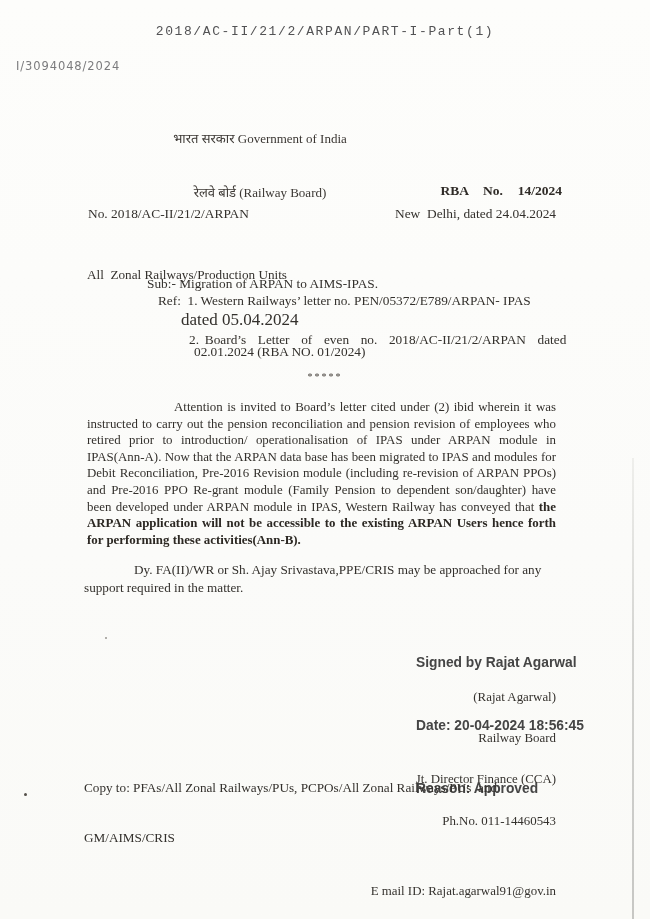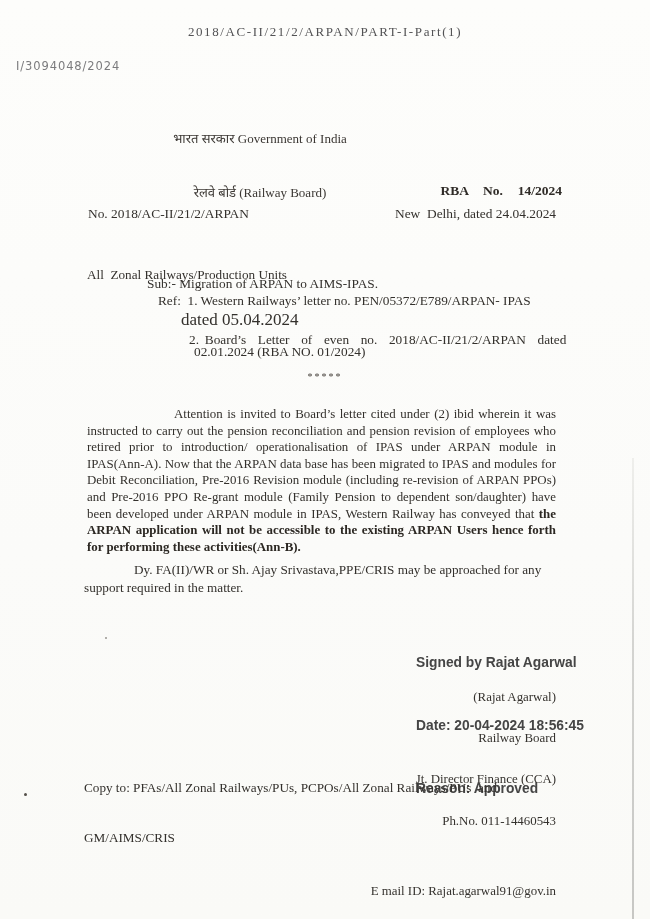--- a/index.html
+++ b/index.html
@@ -9,21 +9,21 @@
     margin:0 auto;
     background:#fcfcfa;
     background-image:linear-gradient(180deg,#fdfdfb 0%,#fbfbf9 60%,#fafaf7 100%);
     overflow:hidden;
     font-family:"Liberation Serif","DejaVu Serif",serif;
     color:#33302c;
   }
   .abs{position:absolute;white-space:pre-wrap;}
   .scan-ref{
     top:24px;left:0;width:650px;text-align:center;
-    font-family:Liberation Serif, serif;
+    font-family:Liberation Mono, monospace;
     font-size:13px;letter-spacing:1.6px;color:#525254;
   }
   .file-no{
     top:59px;left:16px;
     font-family:"DejaVu Sans","Liberation Sans",sans-serif;
     font-size:11.5px;letter-spacing:.9px;color:#7b7b7d;
   }
   .org-header{
     top:94px;left:0;width:520px;text-align:center;
     font-size:13px;line-height:18px;color:#3b3733;
@@ -34,21 +34,21 @@
   .addressee{top:232px;left:87px;font-size:13.2px;line-height:17px;}
   .sub-line{top:276px;left:147px;font-size:13.3px;}
   .ref1a{top:293px;left:158px;font-size:13.3px;}
   .ref1b{top:310px;left:181px;font-size:17px;}
   .ref2a{top:332px;left:189px;font-size:13.3px;word-spacing:2.5px;}
   .ref2b{top:344px;left:194px;font-size:13.3px;}
   .stars{top:371px;left:0;width:650px;text-align:center;font-size:10px;letter-spacing:2px;color:#4a453f;}
   .para1{
     top:399px;left:87px;width:469px;
     font-size:12.9px;line-height:16.6px;
-    text-align:justify;text-indent:87px;white-space:normal;margin-top:7px;
+    text-align:justify;text-indent:87px;white-space:normal;
   }
   .para1 b{font-weight:700;color:#2c2823;}
   .para2{
     top:561px;left:84px;width:474px;
     font-size:13.2px;line-height:17.5px;
     text-indent:50px;white-space:normal;
   }
   .digi-sign{
     top:610px;left:416px;
     font-family:"Liberation Sans","DejaVu Sans",sans-serif;

